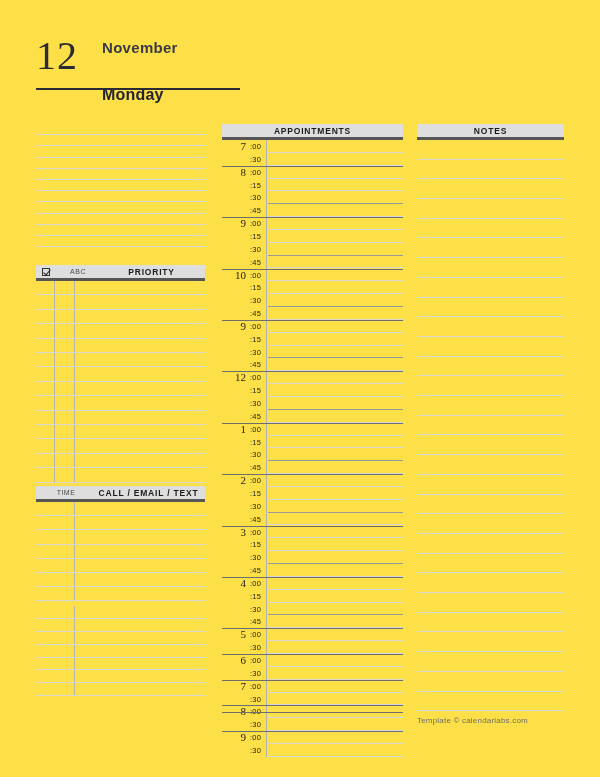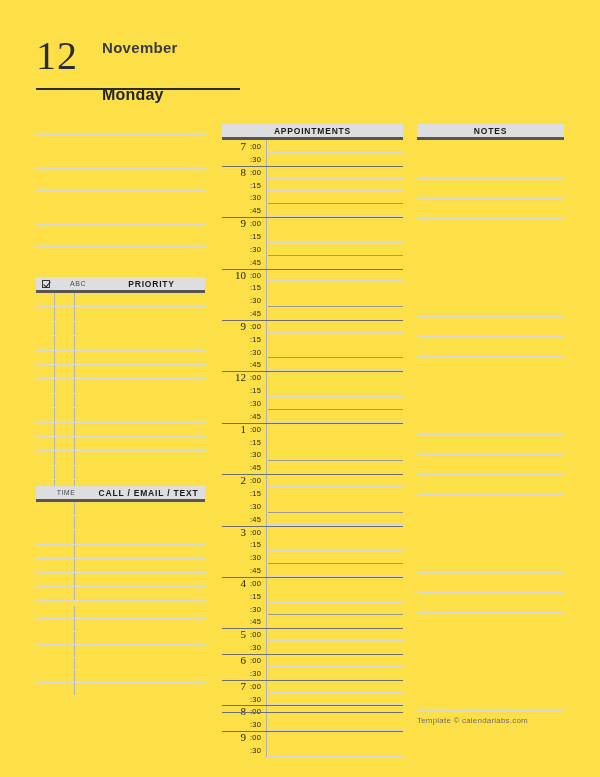--- a/index.html
+++ b/index.html
@@ -244,21 +244,21 @@
         <div class="rule-row" style="top: 44.8px; height: 11.2px;"></div>
         <div class="rule-row" style="top: 56px; height: 11.2px;"></div>
         <div class="rule-row" style="top: 67.2px; height: 11.2px;"></div>
         <div class="rule-row" style="top: 78.4px; height: 11.2px;"></div>
         <div class="rule-row" style="top: 89.6px; height: 11.2px;"></div>
         <div class="rule-row" style="top: 100.8px; height: 11.2px;"></div>
         <div class="rule-row" style="top: 112px; height: 11.2px;"></div>
       </div>
   </div>
 
-  <div class="block" id="priority" style="left:36px; top:277px; width:169px;">
+  <div class="block" id="priority" style="left:36px; top:265px; width:169px;">
     <div class="sec-head">
       <div class="chk-icon"></div>
       <div class="sec-sub" style="left:22px; width:40px;">ABC</div>
       <div class="sec-title" style="left:62px; right:0;">PRIORITY</div>
     </div>
     <div class="rows" id="priority-rows" style="height: 201.6px;">
       <div class="vdiv" id="priority-vdiv-1" style="left: 18px; height: 201.6px;"></div>
       <div class="vdiv" id="priority-vdiv-2" style="left: 38px; height: 201.6px;"></div>
     <div class="rule-row" style="top: 0px; height: 14.4px;"></div>
         <div class="rule-row" style="top: 14.4px; height: 14.4px;"></div>

